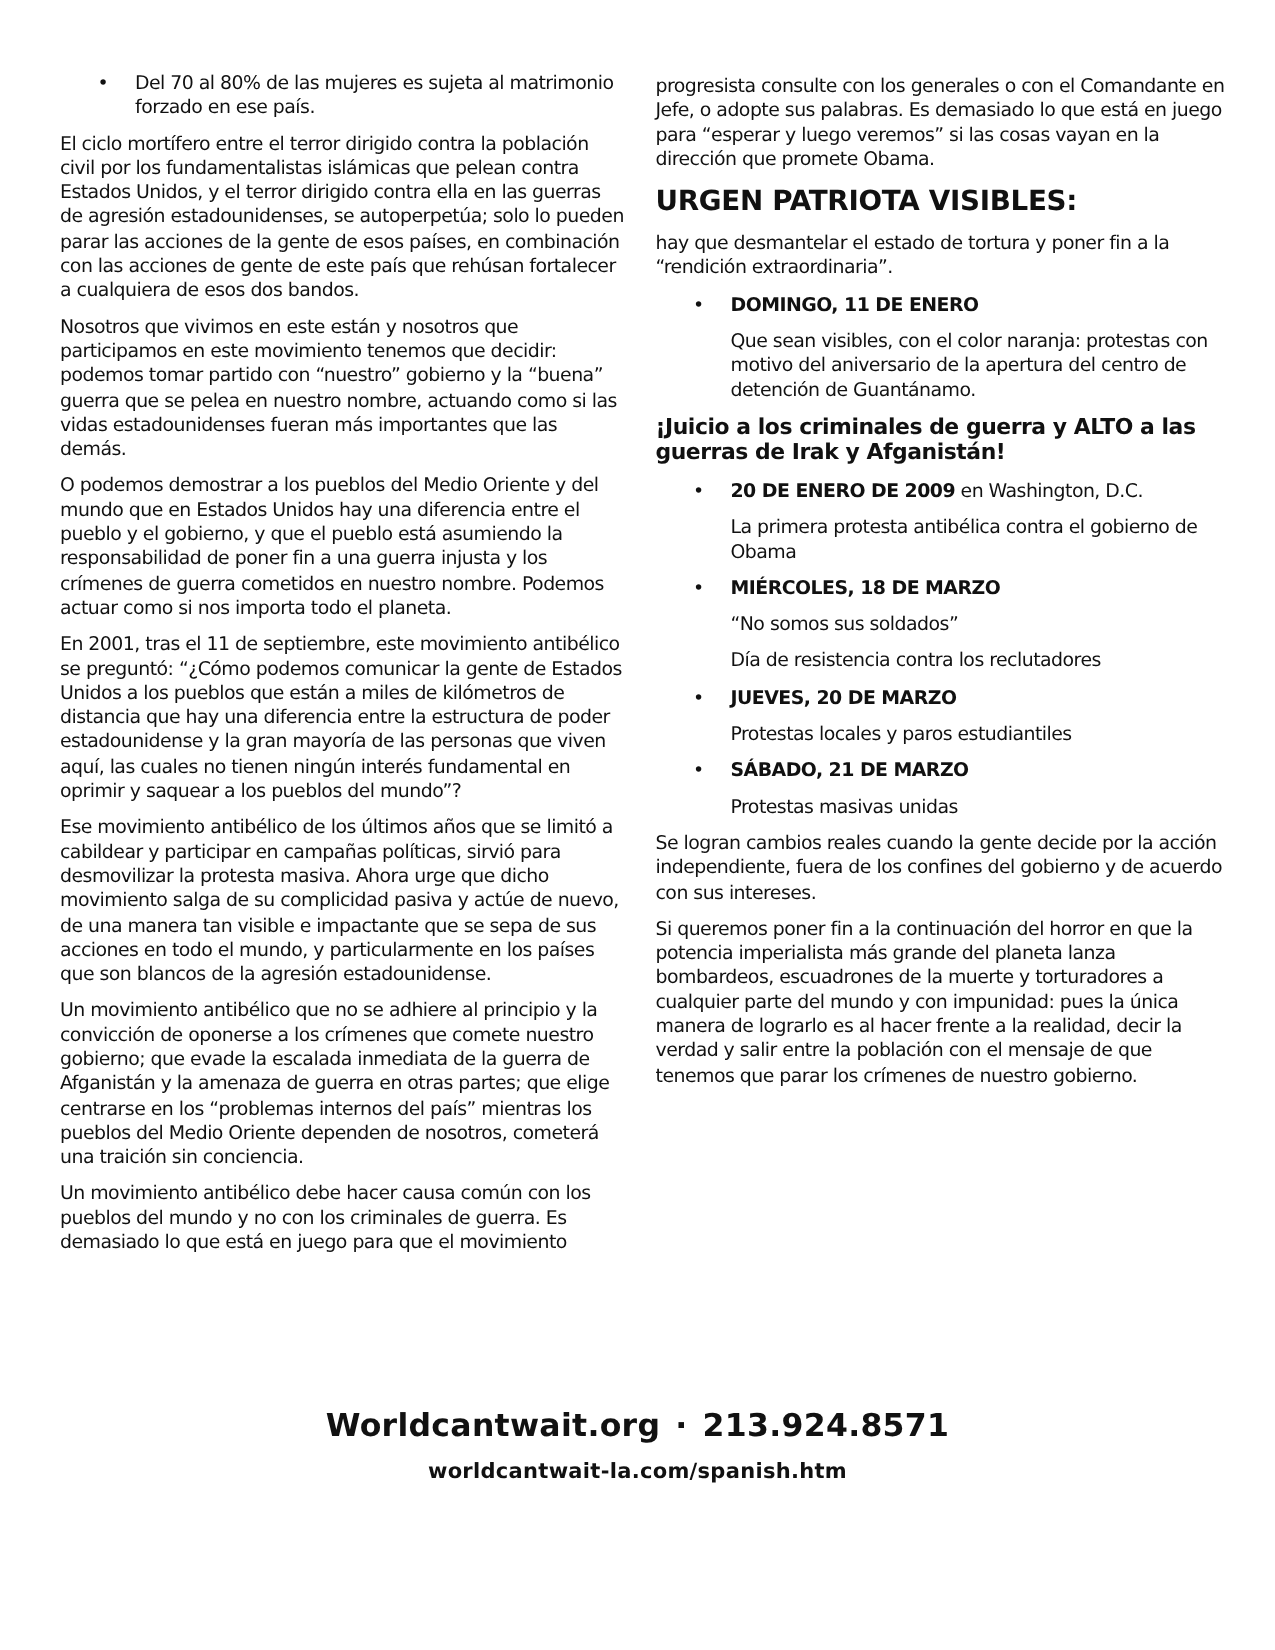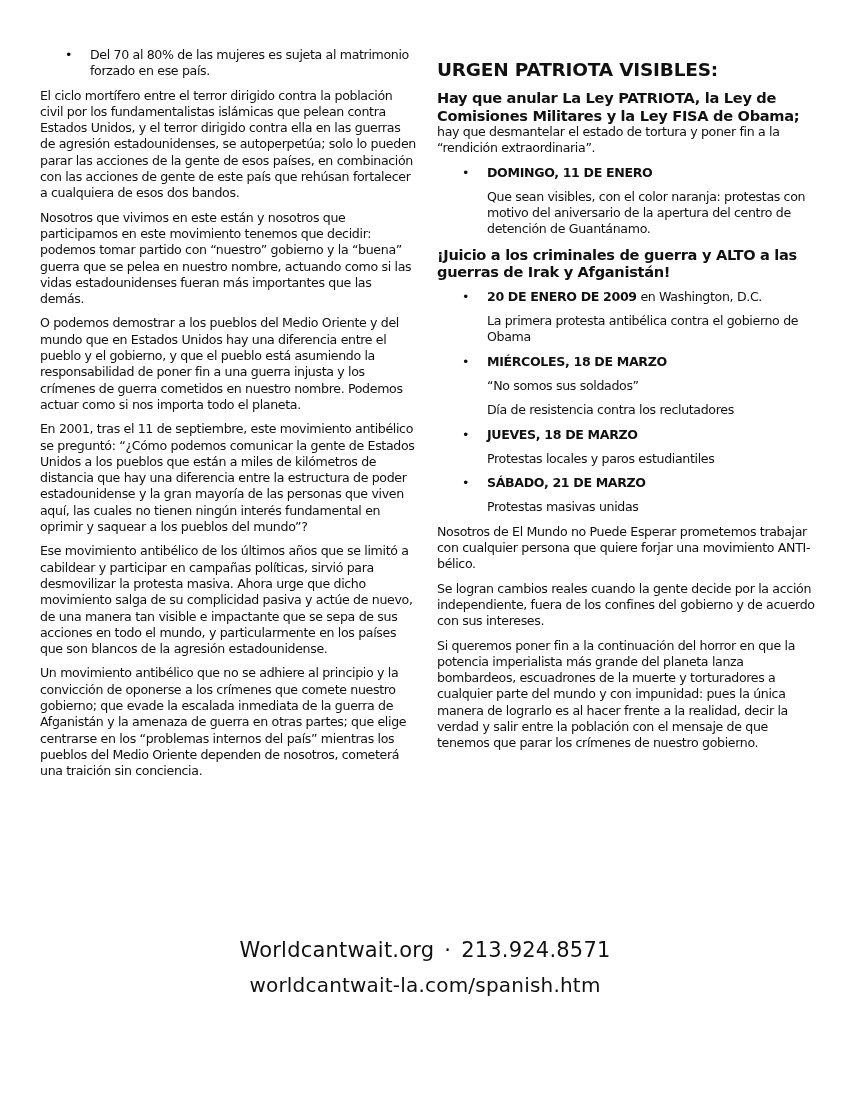--- a/index.html
+++ b/index.html
@@ -8,45 +8,46 @@
   .col { position: absolute; top: 47px; font-size: 12.6px; line-height: 16.3px; letter-spacing: -0.35px; }
   .col-left { left: 40px; width: 378px; }
   .col-right { left: 437px; width: 385px; top: 49px; }
   p { margin: 0 0 8px 0; }
   .bullet { position: relative; padding-left: 50px; margin: 0 0 8px 0; }
   .bullet .dot { position: absolute; left: 25px; top: 0; font-weight: normal; }
   .bold { font-weight: bold; }
   .sub { padding-left: 50px; margin: 0 0 8px 0; }
   .h1 { font-size: 18.5px; font-weight: bold; line-height: 22px; margin: 10px 0 8px 0; letter-spacing: -0.2px; }
   .h2 { font-size: 14.6px; font-weight: bold; line-height: 17.5px; margin: 0 0 8px 0; letter-spacing: -0.3px; }
-  .footer { position: absolute; left: 0; width: 850px; text-align: center; font-weight: normal; }
+  .footer { position: absolute; left: 0; width: 850px; text-align: center; font-weight: bold; }
   .footer-main { top: 938px; font-size: 21px; letter-spacing: 0.2px; }
-  .footer-url { top: 973px; font-size: 20px; letter-spacing: 0.2px; }
+  .footer-url { top: 973px; font-size: 14px; letter-spacing: 0.2px; }
   .sep { padding: 0 10px; }
 </style>
 </head>
 <body>
 
 <div class="col col-left">
   <div class="bullet">
     <span class="dot">•</span>
     <span>Del 70 al 80% de las mujeres es sujeta al matrimonio forzado en ese país.</span>
   </div>
   <p>El ciclo mortífero entre el terror dirigido contra la población civil por los fundamentalistas islámicas que pelean contra Estados Unidos, y el terror dirigido contra ella en las guerras de agresión estadounidenses, se autoperpetúa; solo lo pueden parar las acciones de la gente de esos países, en combinación con las acciones de gente de este país que rehúsan fortalecer a cualquiera de esos dos bandos.</p>
   <p>Nosotros que vivimos en este están y nosotros que participamos en este movimiento tenemos que decidir: podemos tomar partido con “nuestro” gobierno y la “buena” guerra que se pelea en nuestro nombre, actuando como si las vidas estadounidenses fueran más importantes que las demás.</p>
   <p>O podemos demostrar a los pueblos del Medio Oriente y del mundo que en Estados Unidos hay una diferencia entre el pueblo y el gobierno, y que el pueblo está asumiendo la responsabilidad de poner fin a una guerra injusta y los crímenes de guerra cometidos en nuestro nombre. Podemos actuar como si nos importa todo el planeta.</p>
   <p>En 2001, tras el 11 de septiembre, este movimiento antibélico se preguntó: “¿Cómo podemos comunicar la gente de Estados Unidos a los pueblos que están a miles de kilómetros de distancia que hay una diferencia entre la estructura de poder estadounidense y la gran mayoría de las personas que viven aquí, las cuales no tienen ningún interés fundamental en oprimir y saquear a los pueblos del mundo”?</p>
   <p>Ese movimiento antibélico de los últimos años que se limitó a cabildear y participar en campañas políticas, sirvió para desmovilizar la protesta masiva. Ahora urge que dicho movimiento salga de su complicidad pasiva y actúe de nuevo, de una manera tan visible e impactante que se sepa de sus acciones en todo el mundo, y particularmente en los países que son blancos de la agresión estadounidense.</p>
   <p>Un movimiento antibélico que no se adhiere al principio y la convicción de oponerse a los crímenes que comete nuestro gobierno; que evade la escalada inmediata de la guerra de Afganistán y la amenaza de guerra en otras partes; que elige centrarse en los “problemas internos del país” mientras los pueblos del Medio Oriente dependen de nosotros, cometerá una traición sin conciencia.</p>
+  <p>Un movimiento antibélico debe hacer causa común con los pueblos del mundo y no con los criminales de guerra. Es demasiado lo que está en juego para que el movimiento</p>
 </div>
 
 <div class="col col-right">
+  <p>progresista consulte con los generales o con el Comandante en Jefe, o adopte sus palabras. Es demasiado lo que está en juego para “esperar y luego veremos” si las cosas vayan en la dirección que promete Obama.</p>
   <div class="h1">URGEN PATRIOTA VISIBLES:</div>
 
-  <div class="h2" style="margin-bottom:0">Hay que anular La Ley PATRIOTA, la Ley de Comisiones Militares y la Ley FISA de Obama;</div>
   <p>hay que desmantelar el estado de tortura y poner fin a la “rendición extraordinaria”.</p>
   <div class="bullet">
     <span class="dot">•</span>
     <span class="bold">DOMINGO, 11 DE ENERO</span>
   </div>
   <p class="sub">Que sean visibles, con el color naranja: protestas con motivo del aniversario de la apertura del centro de detención de Guantánamo.</p>
 
   <div class="h2">¡Juicio a los criminales de guerra y ALTO a las guerras de Irak y Afganistán!</div>
   <div class="bullet">
     <span class="dot">•</span>
@@ -55,30 +56,29 @@
   <p class="sub">La primera protesta antibélica contra el gobierno de Obama</p>
 
   <div class="bullet">
     <span class="dot">•</span>
     <span class="bold">MIÉRCOLES, 18 DE MARZO</span>
   </div>
   <p class="sub">“No somos sus soldados”</p>
   <p class="sub">Día de resistencia contra los reclutadores</p>
   <div class="bullet">
     <span class="dot">•</span>
-    <span class="bold">JUEVES, 18 DE MARZO</span>
+    <span class="bold">JUEVES, 20 DE MARZO</span>
   </div>
   <p class="sub">Protestas locales y paros estudiantiles</p>
   <div class="bullet">
     <span class="dot">•</span>
     <span class="bold">SÁBADO, 21 DE MARZO</span>
   </div>
   <p class="sub">Protestas masivas unidas</p>
 
-  <p>Nosotros de El Mundo no Puede Esperar prometemos trabajar con cualquier persona que quiere forjar una movimiento ANTI-bélico.</p>
   <p>Se logran cambios reales cuando la gente decide por la acción independiente, fuera de los confines del gobierno y de acuerdo con sus intereses.</p>
   <p>Si queremos poner fin a la continuación del horror en que la potencia imperialista más grande del planeta lanza bombardeos, escuadrones de la muerte y torturadores a cualquier parte del mundo y con impunidad: pues la única manera de lograrlo es al hacer frente a la realidad, decir la verdad y salir entre la población con el mensaje de que tenemos que parar los crímenes de nuestro gobierno.</p>
 </div>
 
 <div class="footer footer-main">
   <span>Worldcantwait.org</span><span class="sep">·</span><span>213.924.8571</span>
 </div>
 <div class="footer footer-url">worldcantwait-la.com/spanish.htm</div>
 
 </body></html>

